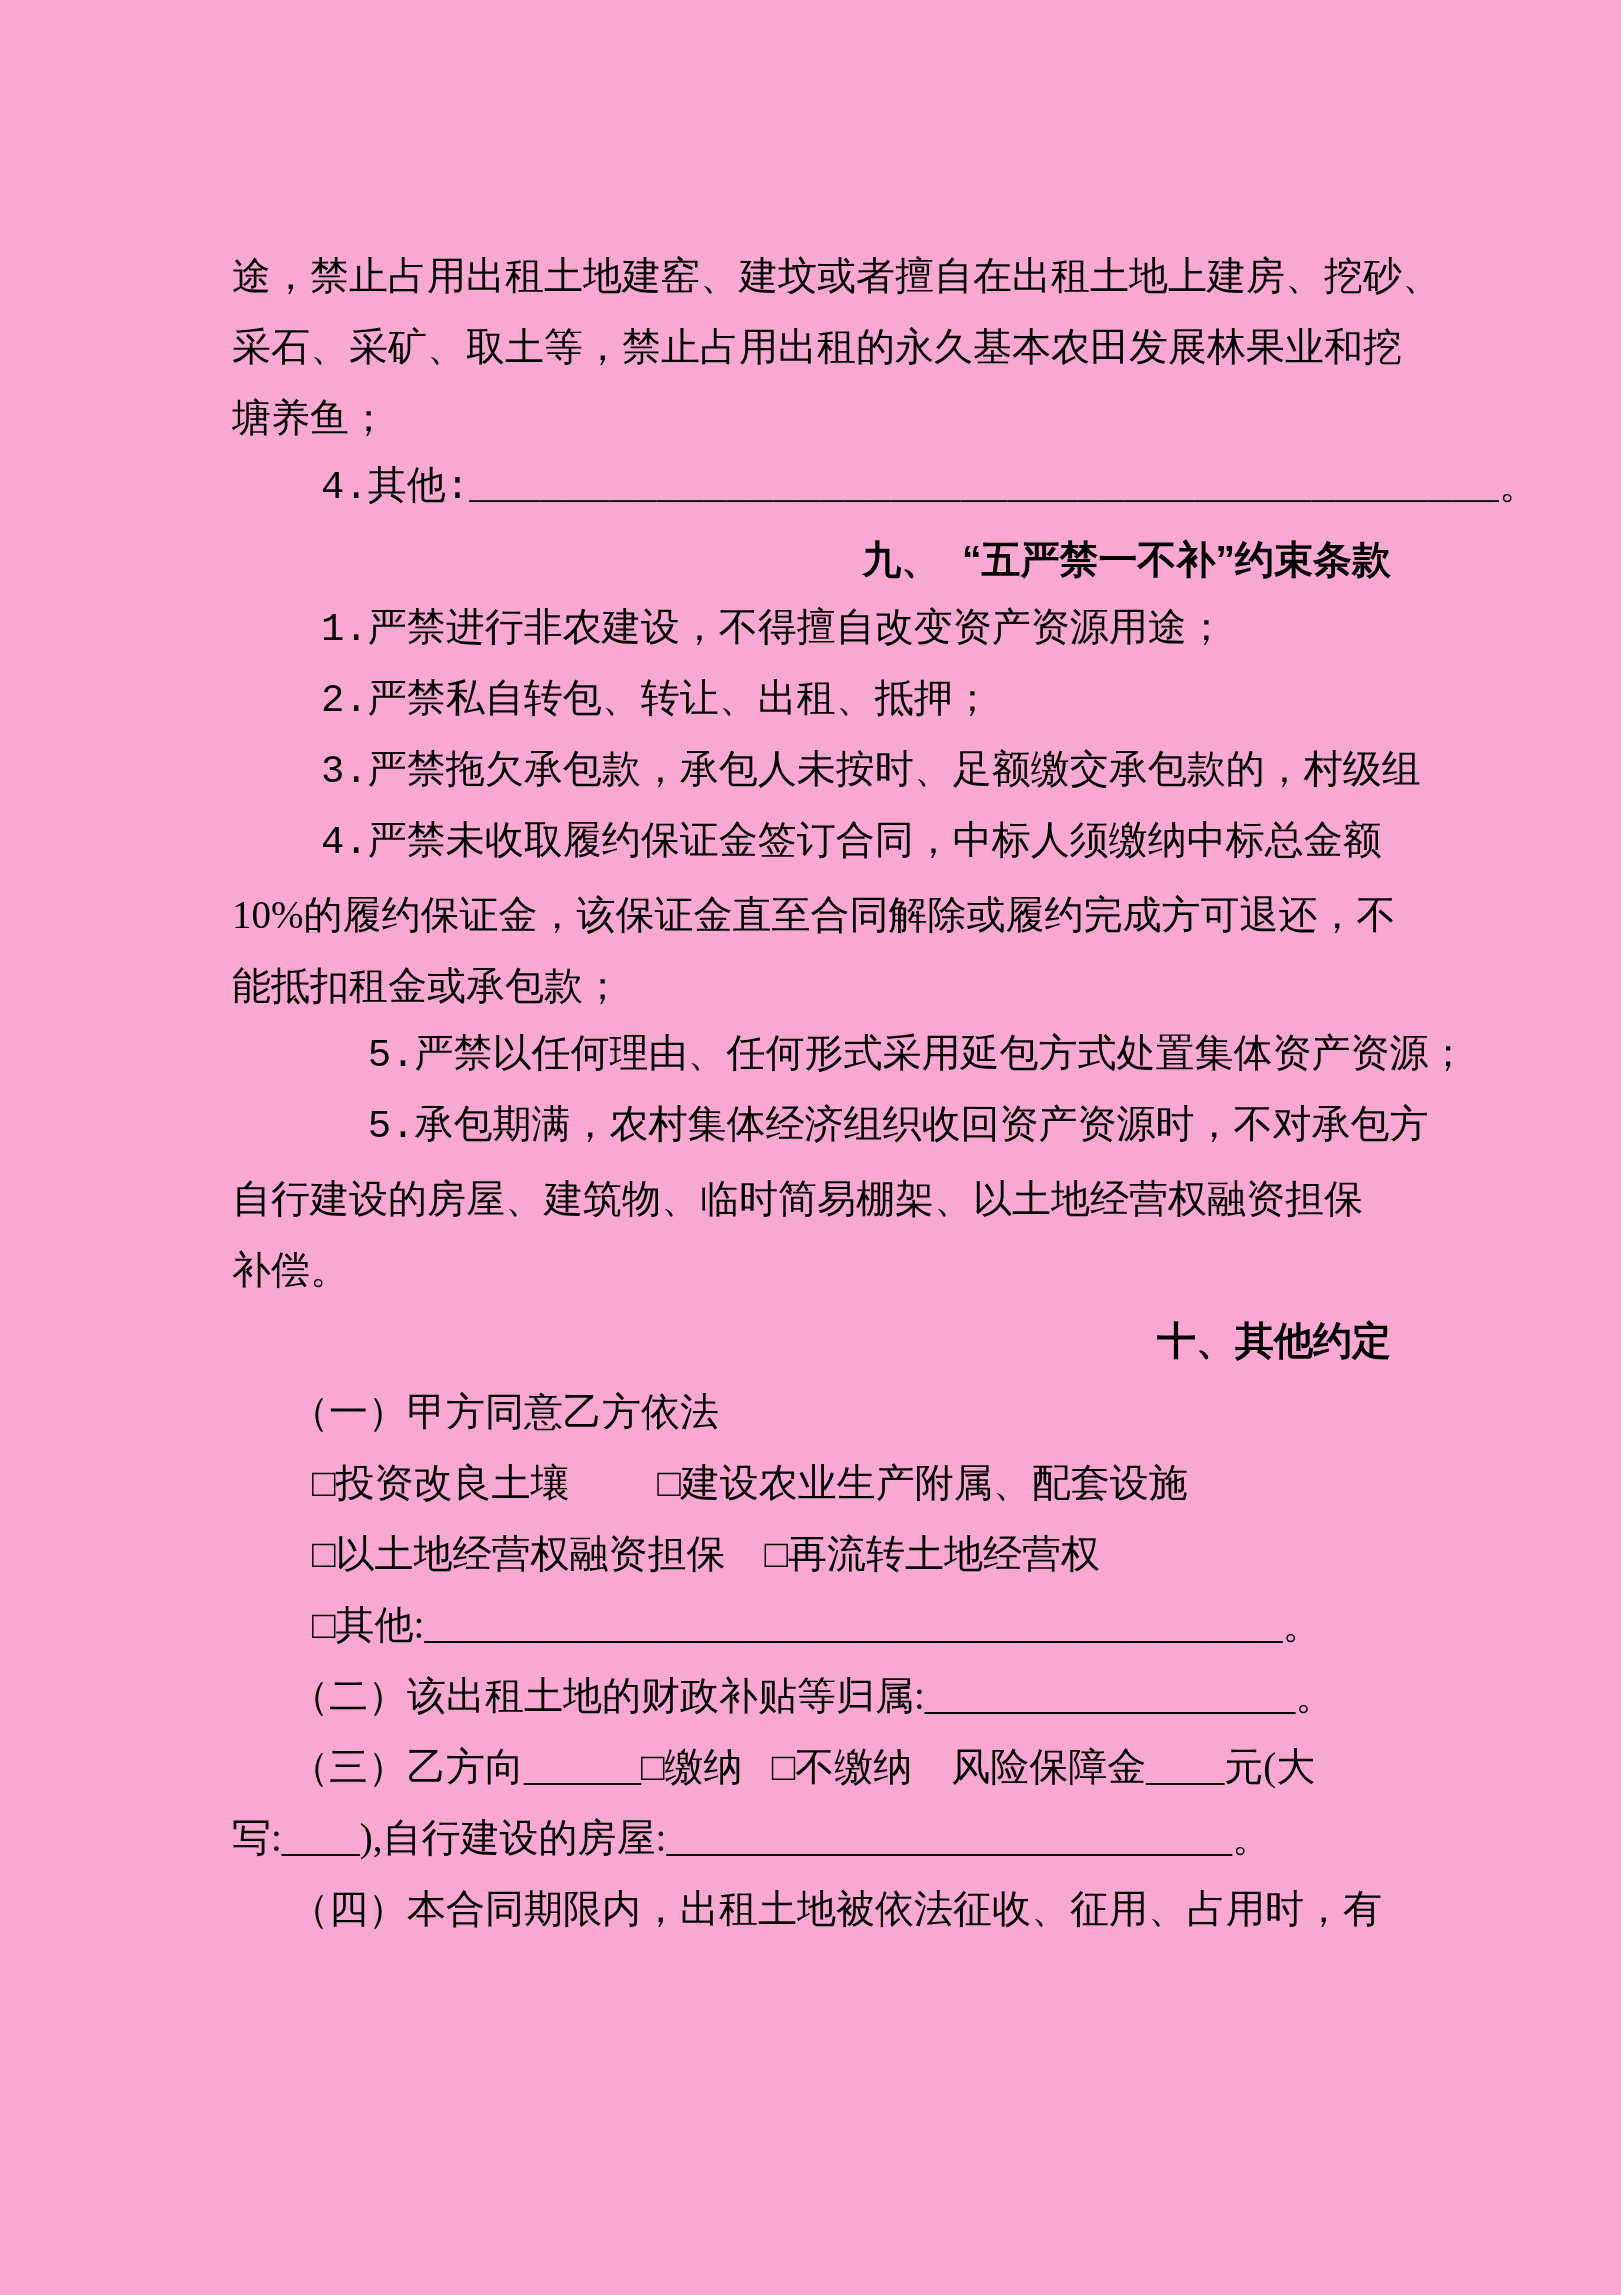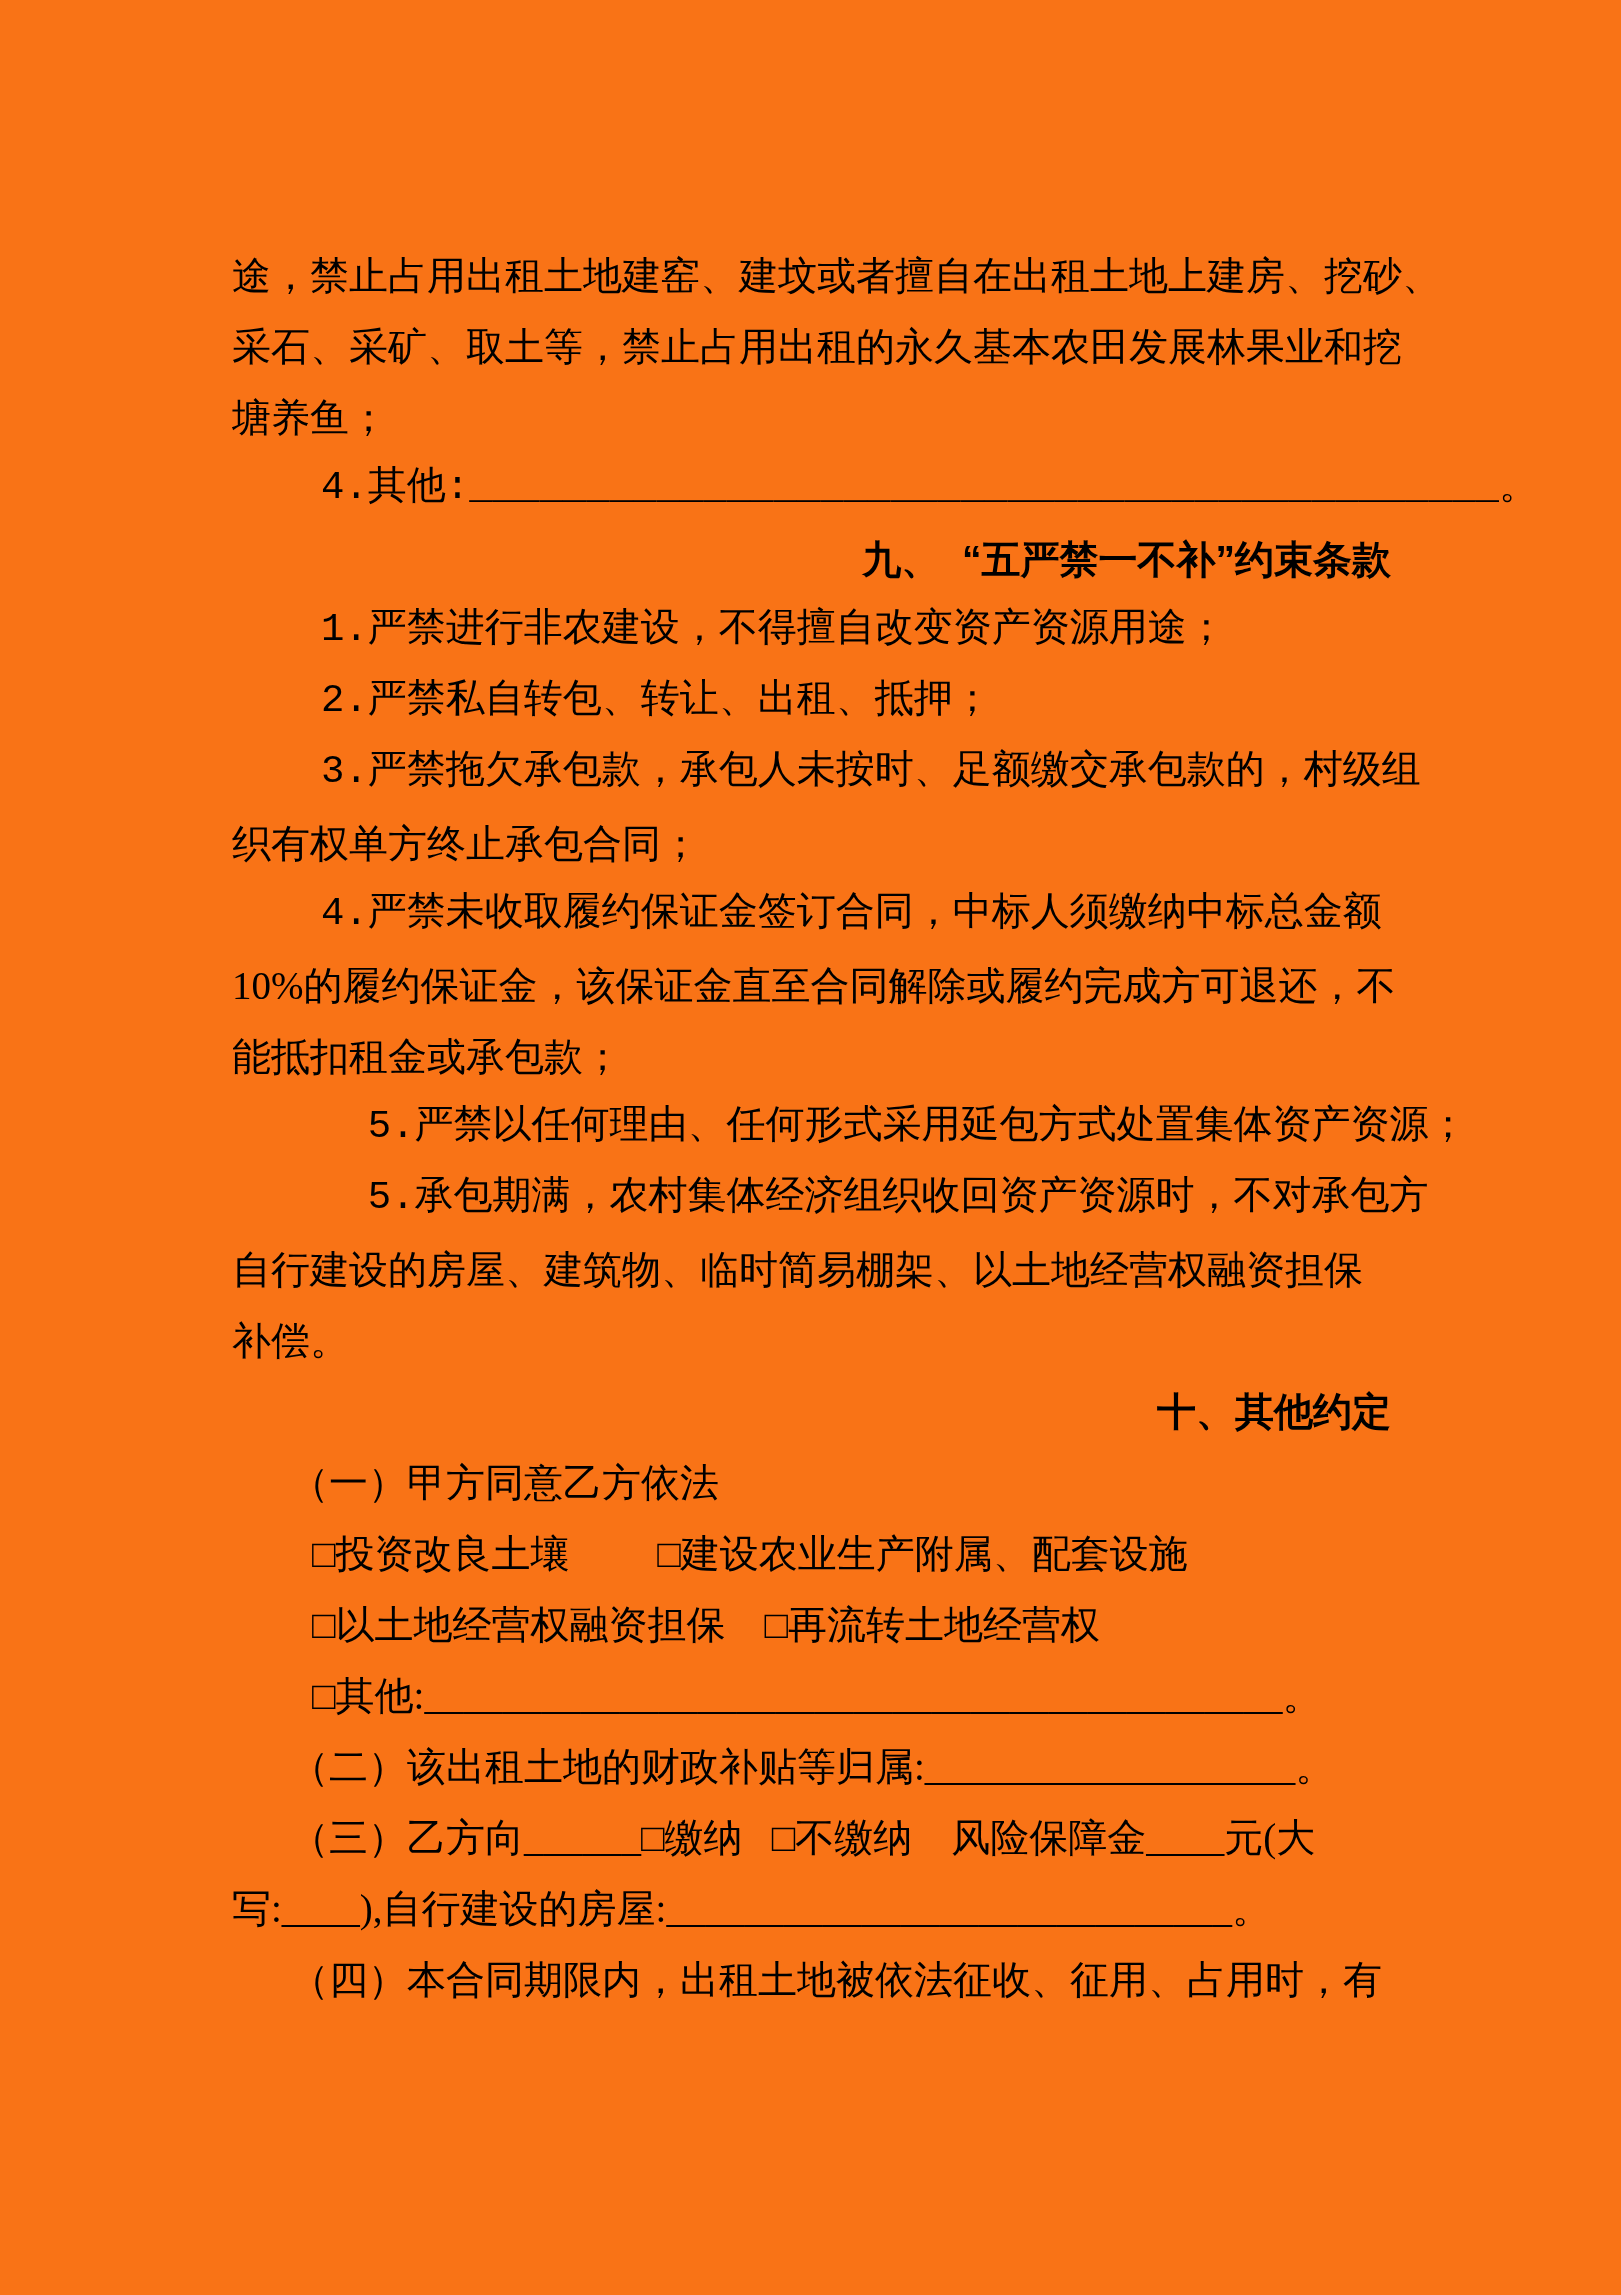--- a/index.html
+++ b/index.html
@@ -11,21 +11,21 @@
     height: 2295px;
     background: #ffffff;
     position: relative;
     overflow: hidden;
   }
   .page {
     position: absolute;
     left: 0; top: 0;
     width: 1622px;
     height: 2295px;
-    background: #f97316;
+    background: #f9a8d4;
   }
   .doc {
     position: absolute;
     left: 232px;
     top: 240px;
     width: 1159px;
     font-family: "Liberation Serif", "DejaVu Serif", serif;
     font-size: 39px;
     line-height: 71px;
     color: #000000;
@@ -50,21 +50,20 @@
   <div class="doc">
 
     <div class="ln">途，禁止占用出租土地建窑、建坟或者擅自在出租土地上建房、挖砂、</div>
     <div class="ln">采石、采矿、取土等，禁止占用出租的永久基本农田发展林果业和挖</div>
     <div class="ln">塘养鱼；</div>
     <div class="ln ind">4.其他:____________________________________________。</div>
     <div class="ln ind head">九、  “五严禁一不补”约束条款</div>
     <div class="ln ind">1.严禁进行非农建设，不得擅自改变资产资源用途；</div>
     <div class="ln ind">2.严禁私自转包、转让、出租、抵押；</div>
     <div class="ln ind">3.严禁拖欠承包款，承包人未按时、足额缴交承包款的，村级组</div>
-    <div class="ln">织有权单方终止承包合同；</div>
     <div class="ln ind">4.严禁未收取履约保证金签订合同，中标人须缴纳中标总金额</div>
     <div class="ln">10%的履约保证金，该保证金直至合同解除或履约完成方可退还，不</div>
     <div class="ln">能抵扣租金或承包款；</div>
     <div class="ln ind">  5.严禁以任何理由、任何形式采用延包方式处置集体资产资源；</div>
     <div class="ln ind">  5.承包期满，农村集体经济组织收回资产资源时，不对承包方</div>
     <div class="ln">自行建设的房屋、建筑物、临时简易棚架、以土地经营权融资担保</div>
     <div class="ln">补偿。</div>
     <div class="ln ind head">十、其他约定</div>
     <div class="ln indp">（一）甲方同意乙方依法</div>
     <div class="ln indc">□投资改良土壤         □建设农业生产附属、配套设施</div>

